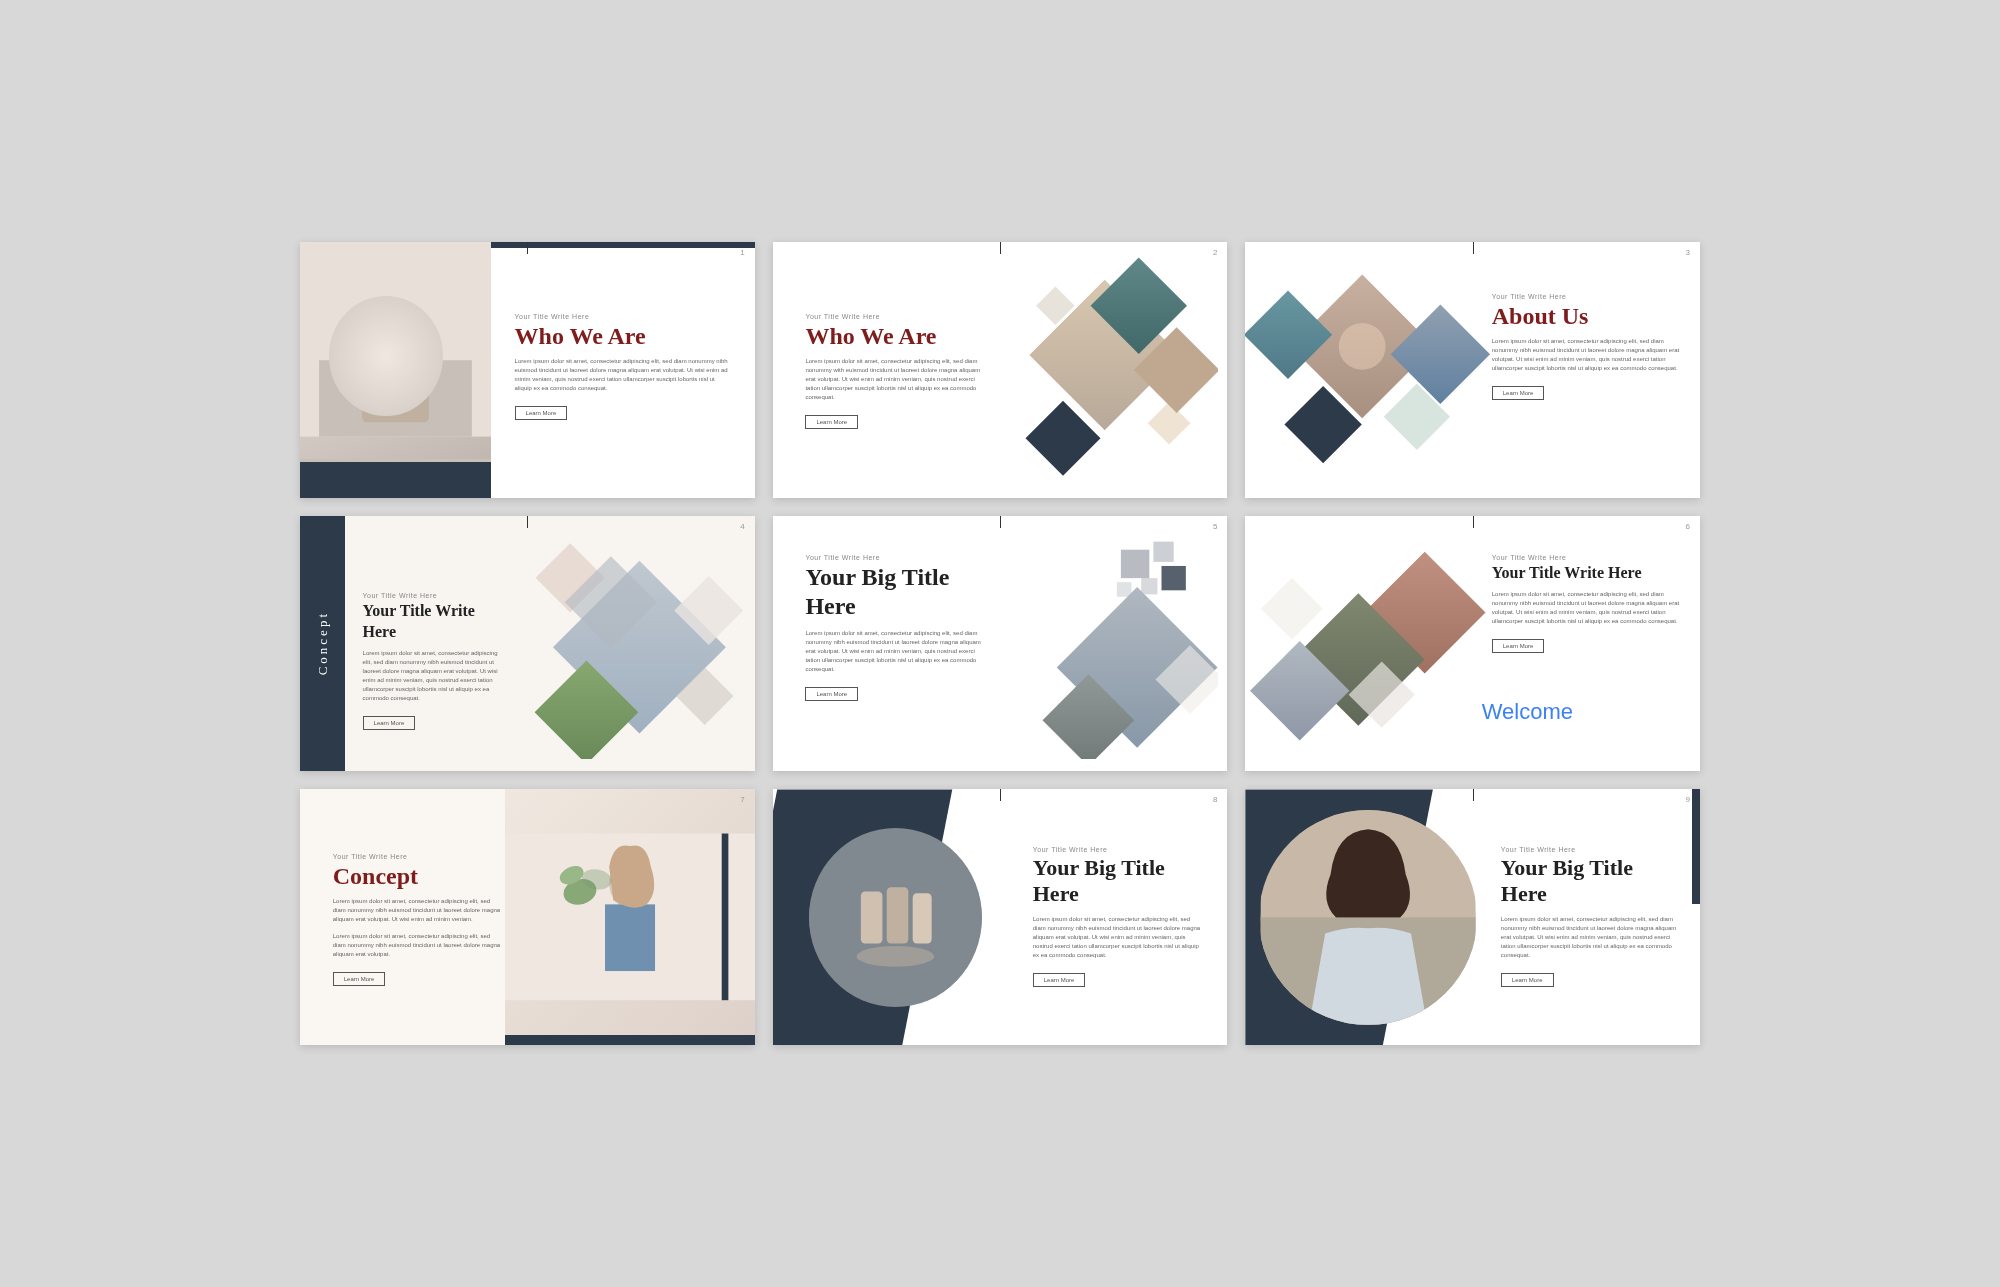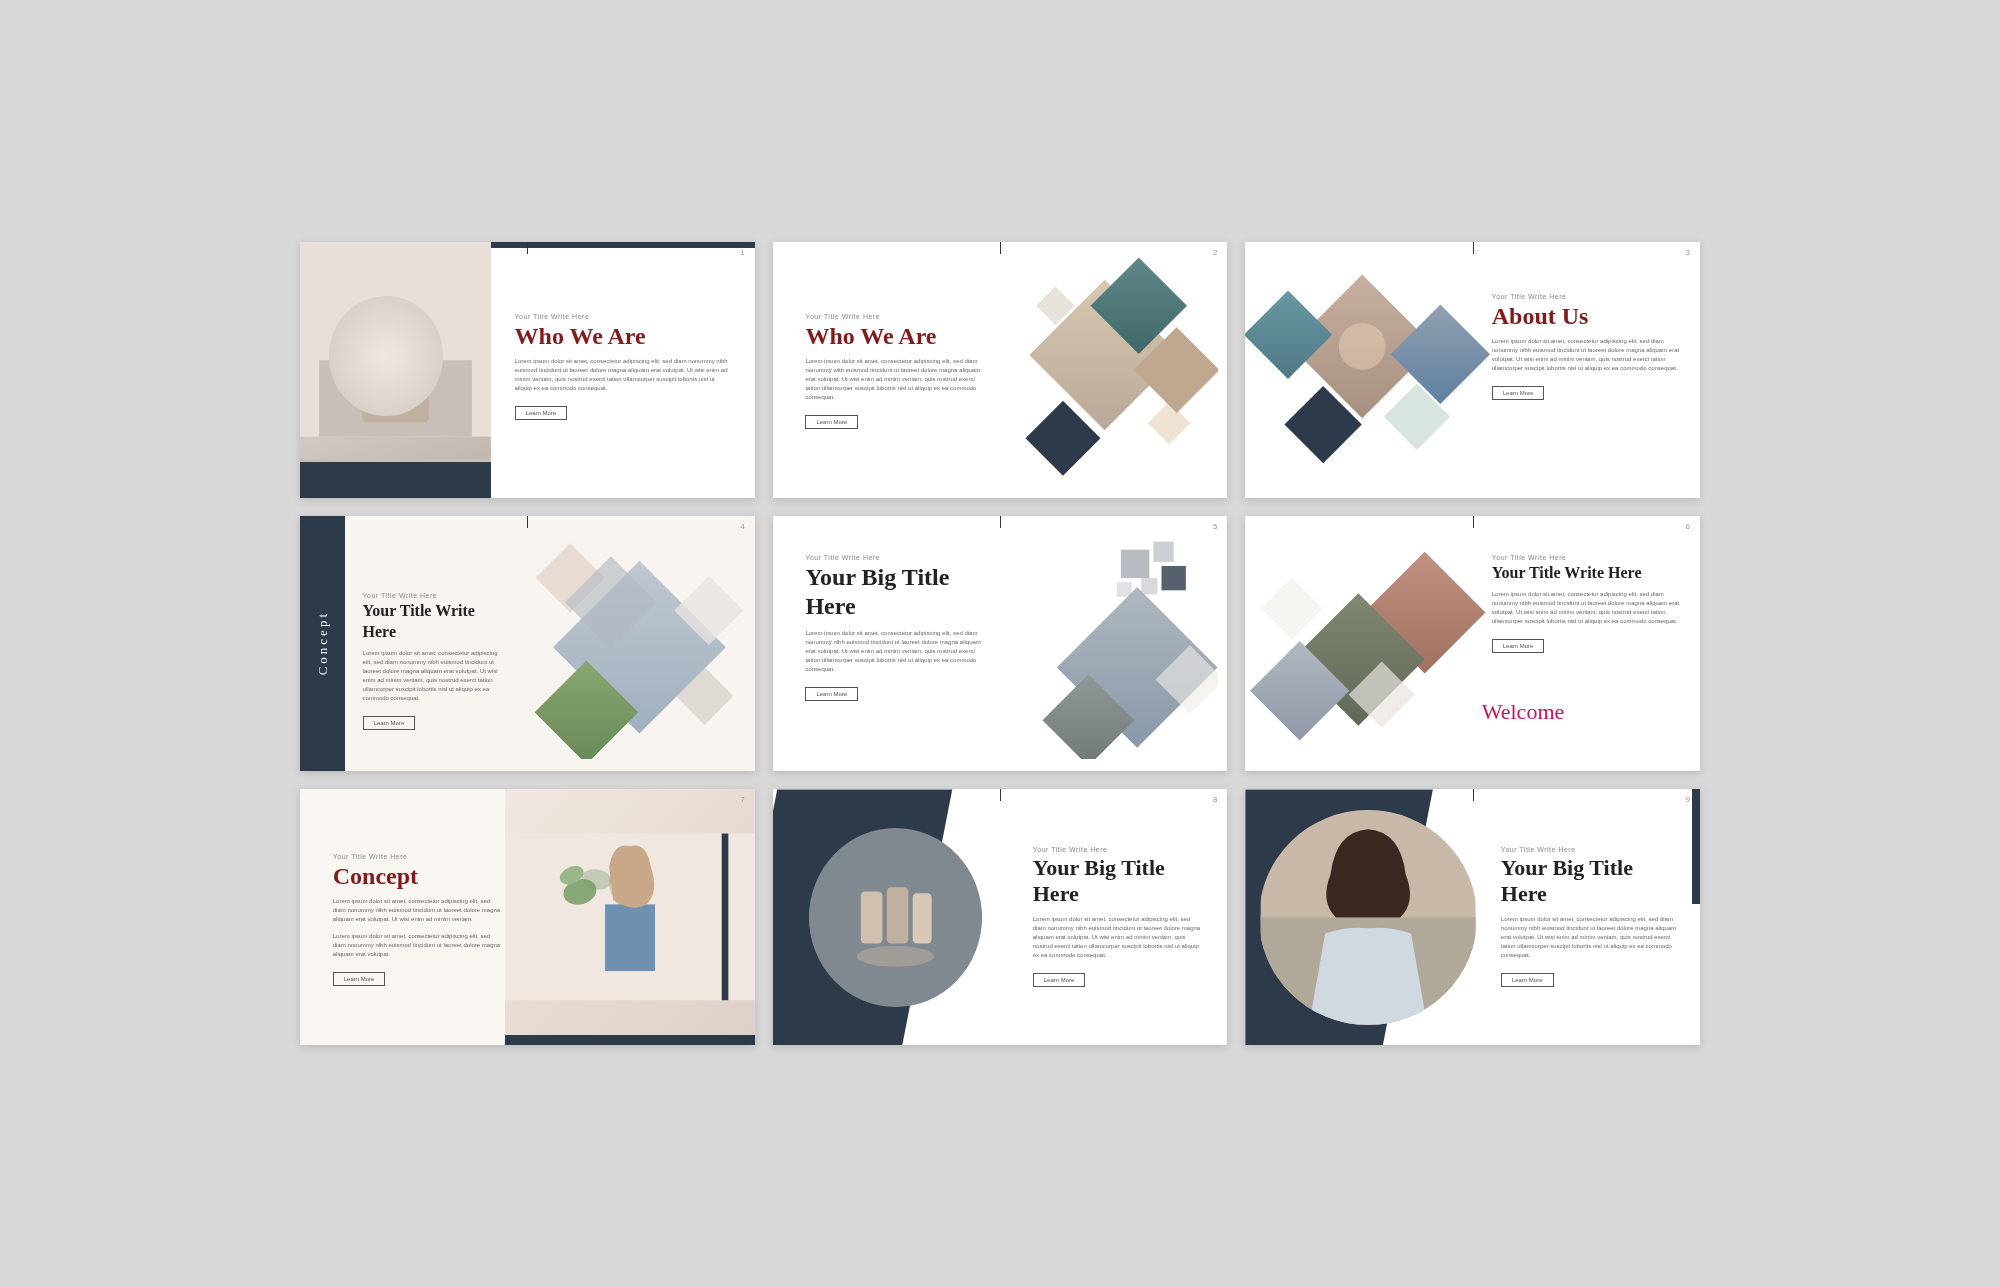--- a/index.html
+++ b/index.html
@@ -178,22 +178,22 @@
       left: 0;
       top: 0;
       width: 55%;
       height: 100%;
     }
     .slide-6 .welcome-text {
       position: absolute;
       bottom: 18%;
       left: 52%;
       font-size: 22px;
-      font-family: Liberation Serif, serif;
-      color: #be185d;
+      font-family: Liberation Sans, sans-serif;
+      color: #3b82f6;
     }
 
     
     .slide-7 .content {
       position: absolute;
       left: 5%;
       top: 25%;
       width: 42%;
       padding: 0 10px;
     }

